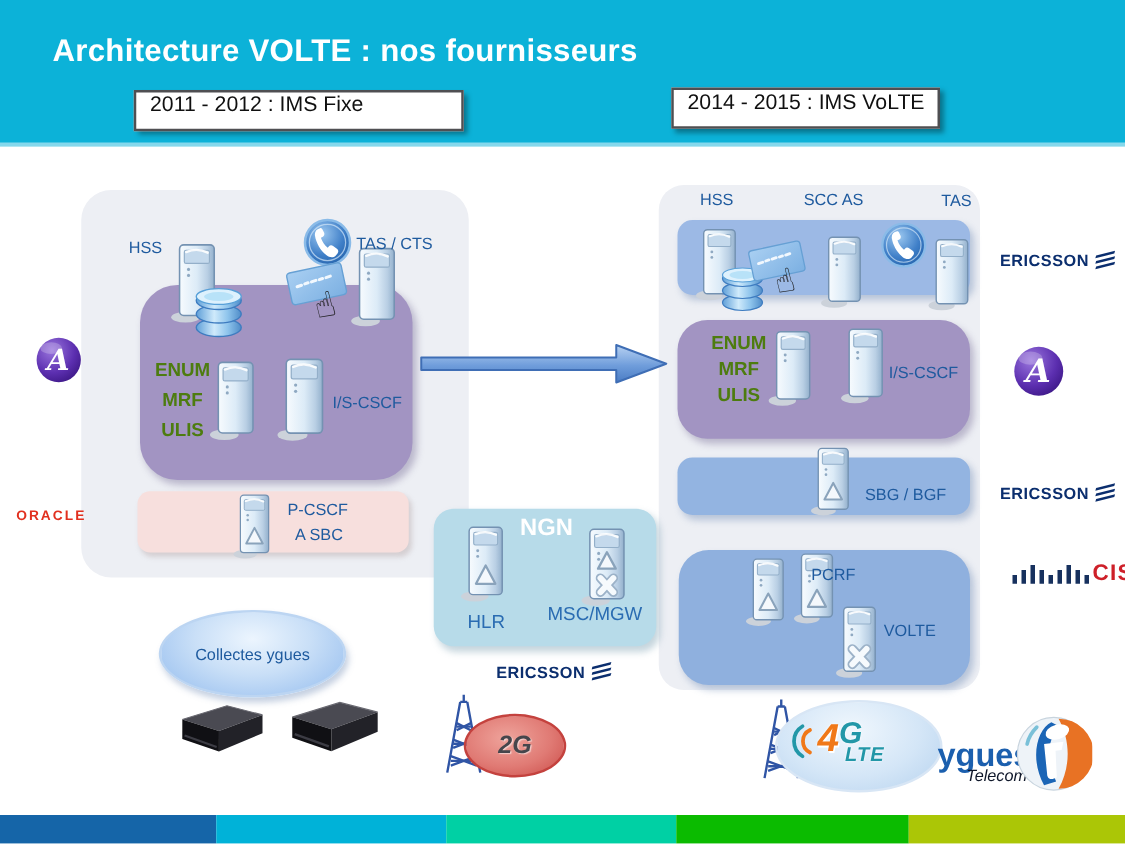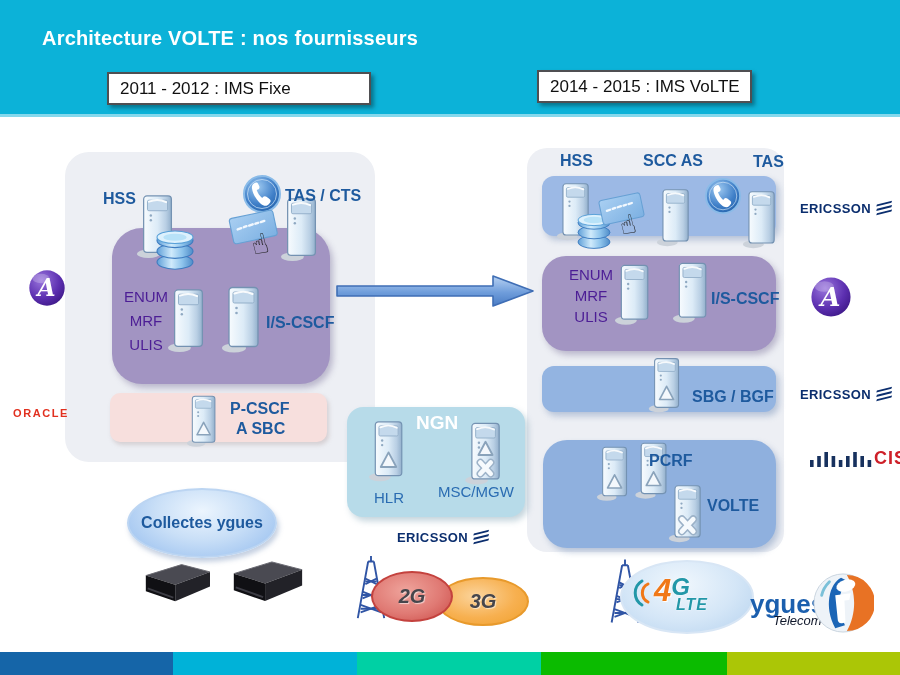--- a/index.html
+++ b/index.html
@@ -1,22 +1,22 @@
 <!DOCTYPE html>
 <html><head>
 <meta charset="utf-8">
 <style>
   *{margin:0;padding:0;box-sizing:border-box}
   html,body{background:#fff}
   body{font-family:"Liberation Sans",sans-serif}
   #slide{position:relative;width:900px;height:675px;background:#fff;overflow:hidden}
-  .lbl{position:absolute;font-weight:bold;color:#1e5a9e;font-size:16px;white-space:nowrap;z-index:6}
+  .lbl{position:absolute;font-weight:normal;color:#1e5a9e;font-size:13px;white-space:nowrap;z-index:6}
   .header{position:absolute;left:0;top:0;width:900px;height:117px;background:#0cb2d8;border-bottom:3px solid #85d8ec}
-  .title{position:absolute;left:42px;top:27px;font-size:20px;font-weight:bold;color:#fff;letter-spacing:.2px}
-  .era{position:absolute;background:#fff;border:2px solid #4f4f52;box-shadow:3px 3px 4px rgba(0,0,0,.35);color:#101010;font-size:17px;display:flex;align-items:center;padding-left:11px;z-index:3}
+  .title{position:absolute;left:42px;top:27px;font-size:25px;font-weight:bold;color:#fff;letter-spacing:.2px}
+  .era{position:absolute;background:#fff;border:2px solid #4f4f52;box-shadow:3px 3px 4px rgba(0,0,0,.35);color:#101010;font-size:17px;display:flex;padding-left:11px;z-index:3}
   .era1{left:107px;top:72px;width:264px;height:33px}
   .era2{left:537px;top:70px;width:215px;height:33px}
   .panel{position:absolute;background:#edeff4;border-radius:24px;z-index:1}
   .panel-left{left:65px;top:152px;width:310px;height:310px}
   .panel-right{left:527px;top:148px;width:257px;height:404px;border-radius:20px}
   .box{position:absolute;z-index:2}
   .purple{background:#a294c2;box-shadow:3px 4px 6px rgba(125,115,155,.45)}
   .purple-left{left:112px;top:228px;width:218px;height:156px;border-radius:30px}
   .purple-right{left:542px;top:256px;width:234px;height:95px;border-radius:24px}
   .pink{left:110px;top:393px;width:217px;height:49px;border-radius:10px;background:#f7dfdd;box-shadow:2px 3px 4px rgba(170,150,150,.35)}
@@ -38,21 +38,21 @@
   .byg-text{position:absolute;color:#1b5fae;font-weight:bold;font-size:26px;z-index:4}
   .byg-sub{position:absolute;color:#0f172a;font-weight:normal;font-style:italic;font-size:13px;z-index:4}
   .ngn-title{position:absolute;color:#fff;font-weight:bold;font-size:19px;z-index:6}
   .sub-lbl{position:absolute;color:#2a6cb2;font-size:15px;font-weight:500;white-space:nowrap;z-index:6}
   .fourg{position:absolute;z-index:5;display:flex;align-items:flex-start}
   .fourg-digit{font-size:31px;font-weight:bold;font-style:italic;color:#f07818;line-height:30px;text-shadow:0 0 2px #fff,1px 1px 0 #fff}
   .fourg-letter{font-size:24px;font-weight:bold;font-style:italic;color:#2297a8;line-height:22px;text-shadow:0 0 2px #fff}
   .fourg-lte{font-size:16px;font-weight:bold;font-style:italic;color:#2297a8;letter-spacing:1px;margin-top:20px;margin-left:-14px;text-shadow:0 0 2px #fff}
   .stripes{position:absolute;left:0;top:652px;width:900px;height:23px;display:flex;z-index:2}
   .stripe{height:23px}
-  .enum-block{position:absolute;width:66px;text-align:center;font-weight:normal;color:#4c1d95;font-size:15px;z-index:6}
+  .enum-block{position:absolute;width:66px;text-align:center;font-weight:bold;color:#4d7c0f;font-size:15px;z-index:6}
   .enum-block span{display:block}
 </style>
 </head>
 <body>
 
 <svg width="0" height="0" style="position:absolute" aria-hidden="true">
 <defs>
   <linearGradient id="gSrv" x1="0" y1="0" x2="1" y2="0">
     <stop offset="0" stop-color="#f7fbfe"></stop>
         <stop offset="0.5" stop-color="#dcebf7"></stop>
@@ -350,23 +350,20 @@
   <svg class="icon" style="left:226px;top:557px" width="82" height="47">
       <use href="#blackbox"></use>
     </svg>
 
   <svg class="icon" style="left:350px;top:554px;z-index:3" width="42" height="66">
       <use href="#antenna"></use>
     </svg>
   <div class="ellipse g2e">
     <span class="gtext">2G</span>
   </div>
-  <div class="ellipse g3e">
-    <span class="gtext">3G</span>
-  </div>
 
   <svg class="icon" style="left:604px;top:556px;z-index:3" width="42" height="70">
       <use href="#antenna"></use>
     </svg>
   <div class="ellipse g4e"></div>
   <svg class="icon" style="left:632px;top:578px;z-index:5" width="22" height="32" viewBox="0 0 22 32">
     <path d="M10,3 a14,14 0 0 0 0,24" stroke="#2297a8" stroke-width="3" fill="none" stroke-linecap="round"></path>
     <path d="M16,6 a10,10 0 0 0 0,18" stroke="#f07818" stroke-width="3" fill="none" stroke-linecap="round"></path>
   </svg>
   <div class="fourg" style="left:654px;top:576px">

